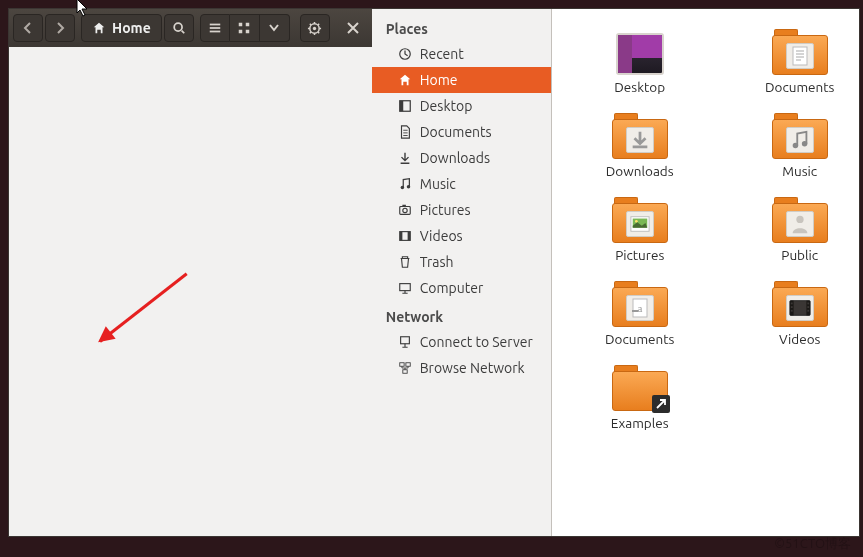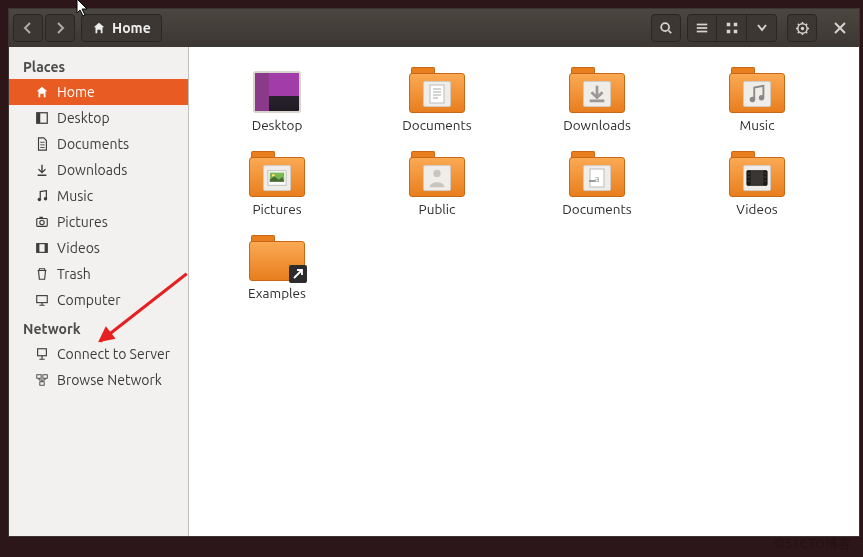--- a/index.html
+++ b/index.html
@@ -1,17 +1,17 @@
 <!DOCTYPE html>
 <html><head>
 <meta charset="utf-8">
 <style>
   * { box-sizing: border-box; margin: 0; padding: 0; }
   body { font-family: Ubuntu, "Segoe UI", sans-serif; font-size: 14px; background: #2c161a; width: 863px; height: 557px; overflow: hidden; position: relative; }
-  .window { position: absolute; left: 8px; top: 8px; right: 3px; bottom: 20px; background: #f2f1f0; display: flex; flex-direction: column; border: 1px solid #3a3532; }
+  .window { position: absolute; left: 8px; top: 8px; right: 3px; bottom: 20px; background: #f2f1f0; display: flex; flex-direction: row; border: 1px solid #3a3532; }
   .toolbar { height: 38px; background: linear-gradient(#4c4640, #3c3733); display: flex; align-items: center; padding: 0 4px; color: #dcdcdc; }
   .nav-btn { width: 30px; height: 28px; background: #3c3733; border: 1px solid #2a2623; border-radius: 4px; margin-right: 2px; display: flex; align-items: center; justify-content: center; color: #b0aaa4; cursor: pointer; }
   .nav-btn svg { width: 10px; height: 12px; }
   .path-btn { height: 28px; background: #3c3733; border: 1px solid #2a2623; border-radius: 4px; display: flex; align-items: center; padding: 0 10px; margin-left: 4px; color: #eee; font-weight: bold; cursor: pointer; }
   .path-btn .icn { margin-right: 6px; display: flex; }
   .spacer { flex: 1; }
   .tbtn { width: 30px; height: 28px; background: #3c3733; border: 1px solid #2a2623; display: flex; align-items: center; justify-content: center; color: #d8d3cd; margin-left: 2px; border-radius: 4px; cursor: pointer; }
   .tbtn.grp { border-radius: 0; margin-left: 0; border-left: none; }
   .tbtn.grp.first { border-radius: 4px 0 0 4px; margin-left: 6px; border-left: 1px solid #2a2623; }
   .tbtn.grp.last { border-radius: 0 4px 4px 0; }
@@ -100,20 +100,29 @@
     <div class="tbtn" style="margin-left:8px;background:none;border:none">
         <svg width="12" height="12" viewBox="0 0 12 12">
           <path d="M1 1L11 11M11 1L1 11" stroke="currentColor" stroke-width="2"></path>
         </svg>
       </div>
   </div>
 
   <div class="content">
     <div class="sidebar" id="sidebar">
         <div class="section-header">Places</div>
+        <div class="side-item">
+          <span class="sicn">
+            <svg width="14" height="14" viewBox="0 0 16 16">
+              <circle cx="8" cy="8" r="6" stroke="currentColor" stroke-width="1.4" fill="none"></circle>
+              <path d="M8 4V8L11 10" stroke="currentColor" stroke-width="1.4" fill="none"></path>
+            </svg>
+          </span>
+          <span>Recent</span>
+        </div>
         <div class="side-item selected">
           <span class="sicn">
             <svg width="14" height="14" viewBox="0 0 16 16">
               <path fill="currentColor" d="M8 2L14 7H12V14H10V10H6V14H4V7H2Z"></path>
             </svg>
           </span>
           <span>Home</span>
         </div>
         <div class="side-item">
           <span class="sicn">

